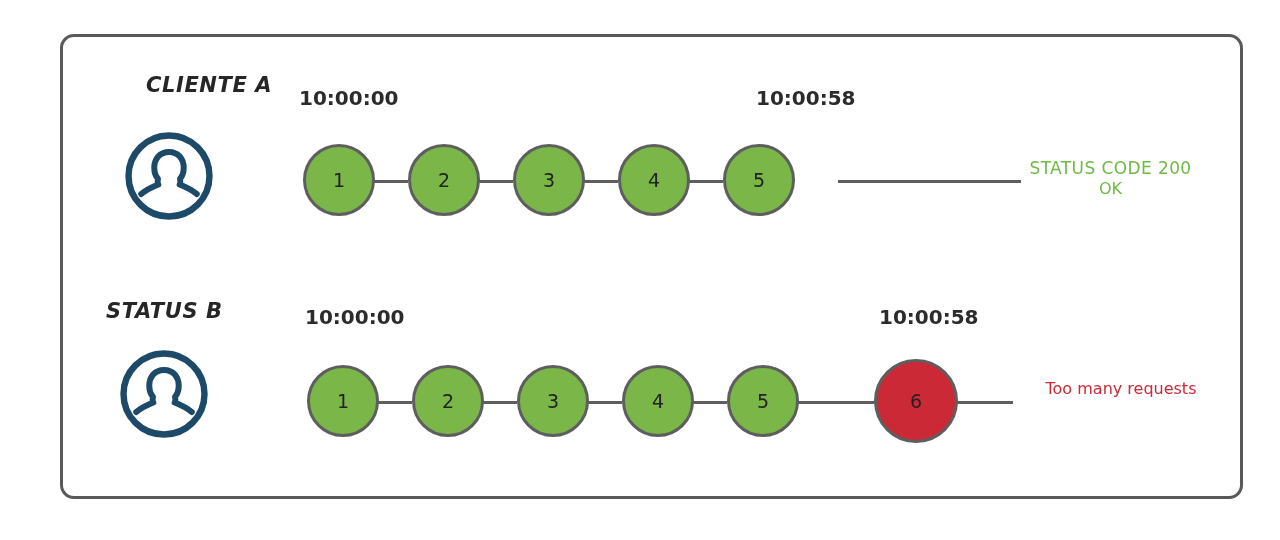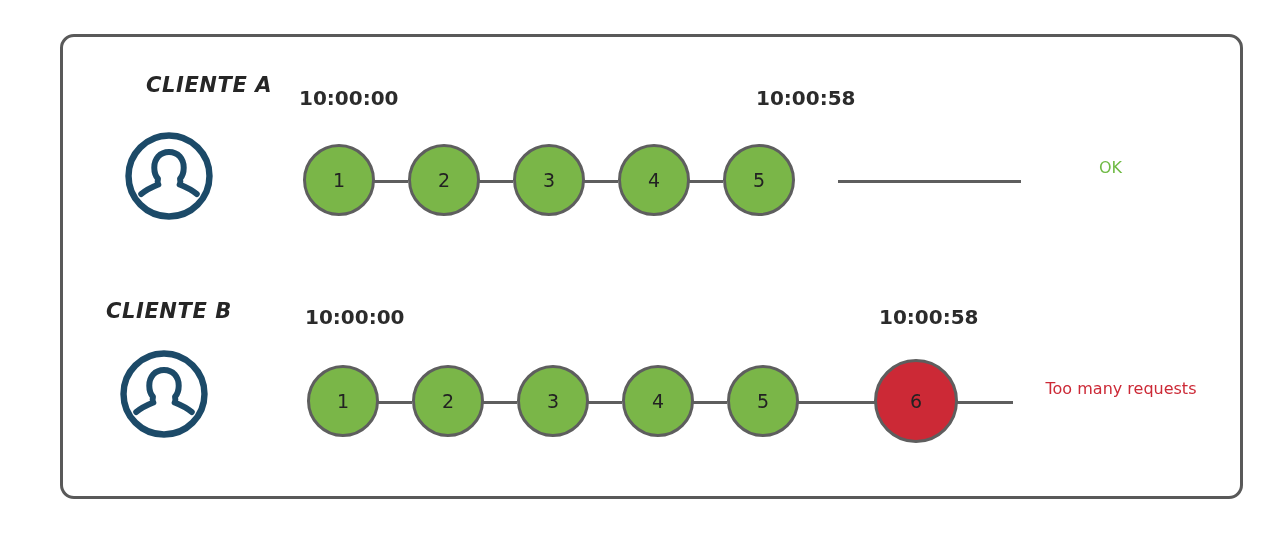--- a/index.html
+++ b/index.html
@@ -142,24 +142,25 @@
   <div class="connector" style="left:687px; top:180px; width:36px;"></div>
   <div class="connector" style="left:838px; top:180px; width:183px;"></div>
 
   <div class="node green" style="left:303px; top:144px; width:72px; height:72px;">1</div>
   <div class="node green" style="left:408px; top:144px; width:72px; height:72px;">2</div>
   <div class="node green" style="left:513px; top:144px; width:72px; height:72px;">3</div>
   <div class="node green" style="left:618px; top:144px; width:72px; height:72px;">4</div>
   <div class="node green" style="left:723px; top:144px; width:72px; height:72px;">5</div>
 
   <div class="status ok" style="left:1023px; top:158px; width:175px;">
+    <span class="line1">STATUS CODE 200</span>
     <span class="line2">OK</span>
   </div>
 
-  <div class="client-label" style="left:106px; top:299px;">CLIENTE B</div>
+  <div class="client-label" style="left:106px; top:299px;">STATUS B</div>
 
   <div class="timestamp" style="left:305px; top:305px;">10:00:00</div>
 
   <div class="timestamp" style="left:879px; top:305px;">10:00:58</div>
 
   <div class="avatar" style="left:118px; top:348px;">
     <svg viewBox="0 0 100 100" width="92" height="92" aria-hidden="true">
       <circle cx="50" cy="50" r="44" fill="none" stroke="#1C4A68" stroke-width="7"></circle>
       <path d="M50 24
                c-10 0 -16 7.5 -16 17

